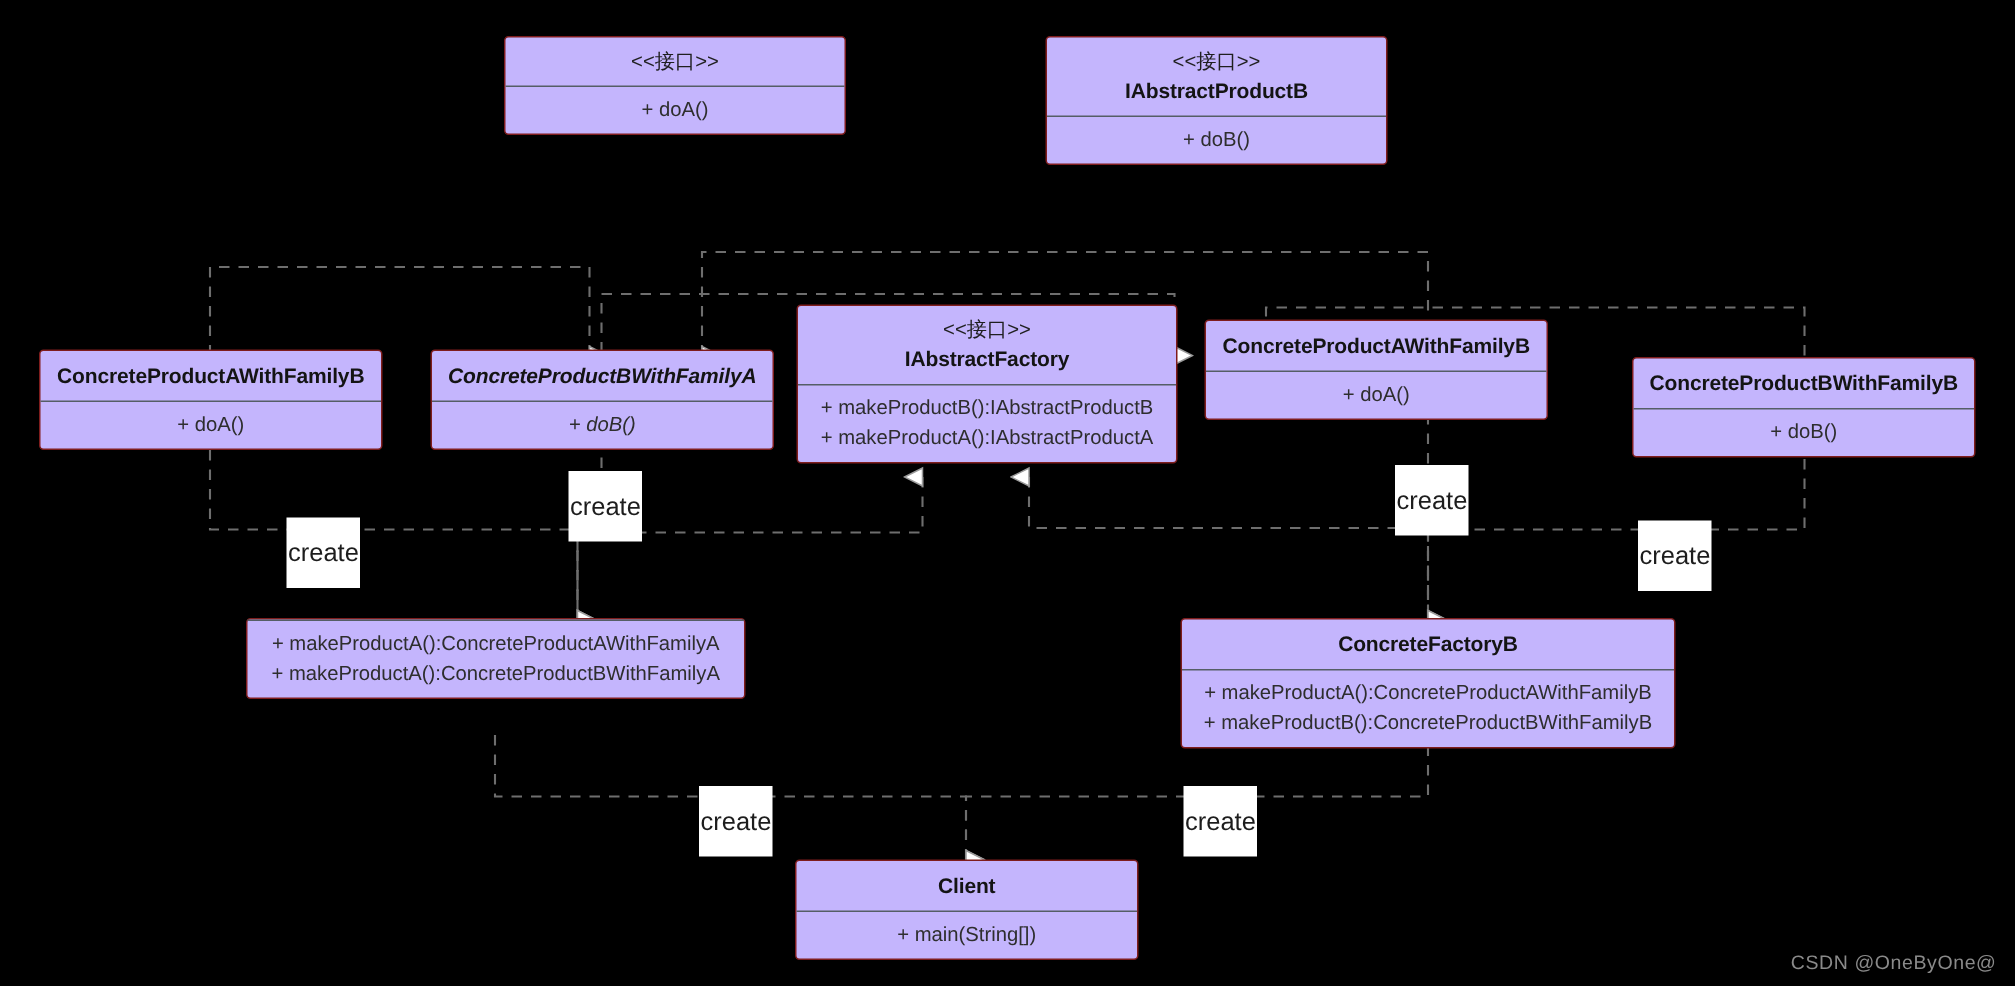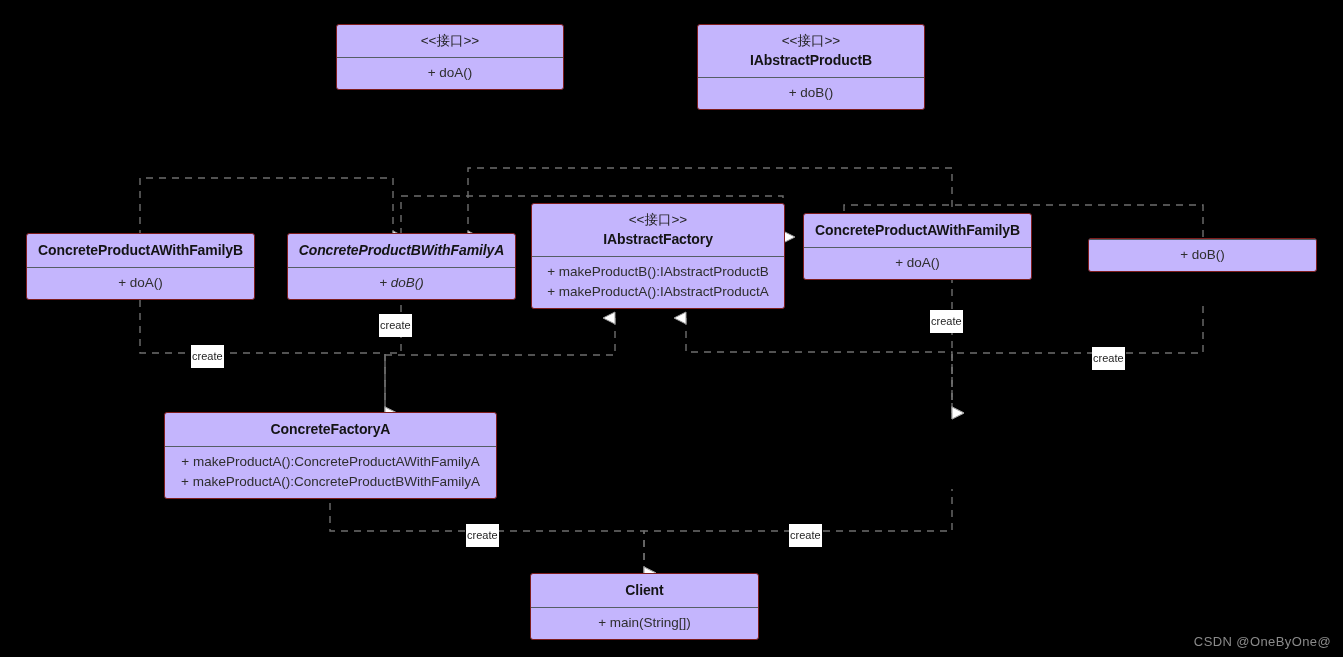--- a/index.html
+++ b/index.html
@@ -63,23 +63,23 @@
   .uml-member {
     font-size: 13.5px;
     line-height: 20px;
     white-space: nowrap;
     color: #2e2e2e;
   }
   .edge-label {
     position: absolute;
     background: #ffffff;
     color: #1d1d1d;
-    font-size: 11px;
+    font-size: 17px;
     line-height: 15px;
-    padding: 4px 1px;
+    padding: 16px 1px;
     z-index: 6;
     white-space: nowrap;
   }
   .watermark {
     position: absolute;
     right: 12px;
     bottom: 8px;
     color: #8a8a8a;
     font-size: 13px;
     letter-spacing: 0.4px;
@@ -189,37 +189,47 @@
     <div class="uml-head">
       <div class="uml-title">ConcreteProductAWithFamilyB</div>
     </div>
     <div class="uml-sep"></div>
     <div class="uml-body">
       <div class="uml-member">+ doA()</div>
     </div>
   </div>
 
   <div class="uml-box" style="left:1088px; top:238px; width:229px;">
+    <div class="uml-head">
+      <div class="uml-title">ConcreteProductBWithFamilyB</div>
+    </div>
     <div class="uml-sep"></div>
     <div class="uml-body">
       <div class="uml-member">+ doB()</div>
     </div>
   </div>
 
   <div class="uml-box" style="left:164px; top:412px; width:333px;">
-    <div class="uml-head">
-      <div class="uml-title">ConcreteFactoryA</div>
-    </div>
     <div class="uml-sep"></div>
     <div class="uml-body">
       <div class="uml-member">+ makeProductA():ConcreteProductAWithFamilyA</div>
       <div class="uml-member">+ makeProductA():ConcreteProductBWithFamilyA</div>
     </div>
   </div>
 
+  <div class="uml-box" style="left:787px; top:412px; width:330px;">
+    <div class="uml-head">
+      <div class="uml-title">ConcreteFactoryB</div>
+    </div>
+    <div class="uml-sep"></div>
+    <div class="uml-body">
+      <div class="uml-member">+ makeProductA():ConcreteProductAWithFamilyB</div>
+      <div class="uml-member">+ makeProductB():ConcreteProductBWithFamilyB</div>
+    </div>
+  </div>
 
   <div class="uml-box" style="left:530px; top:573px; width:229px;">
     <div class="uml-head">
       <div class="uml-title">Client</div>
     </div>
     <div class="uml-sep"></div>
     <div class="uml-body">
       <div class="uml-member">+ main(String[])</div>
     </div>
   </div>

